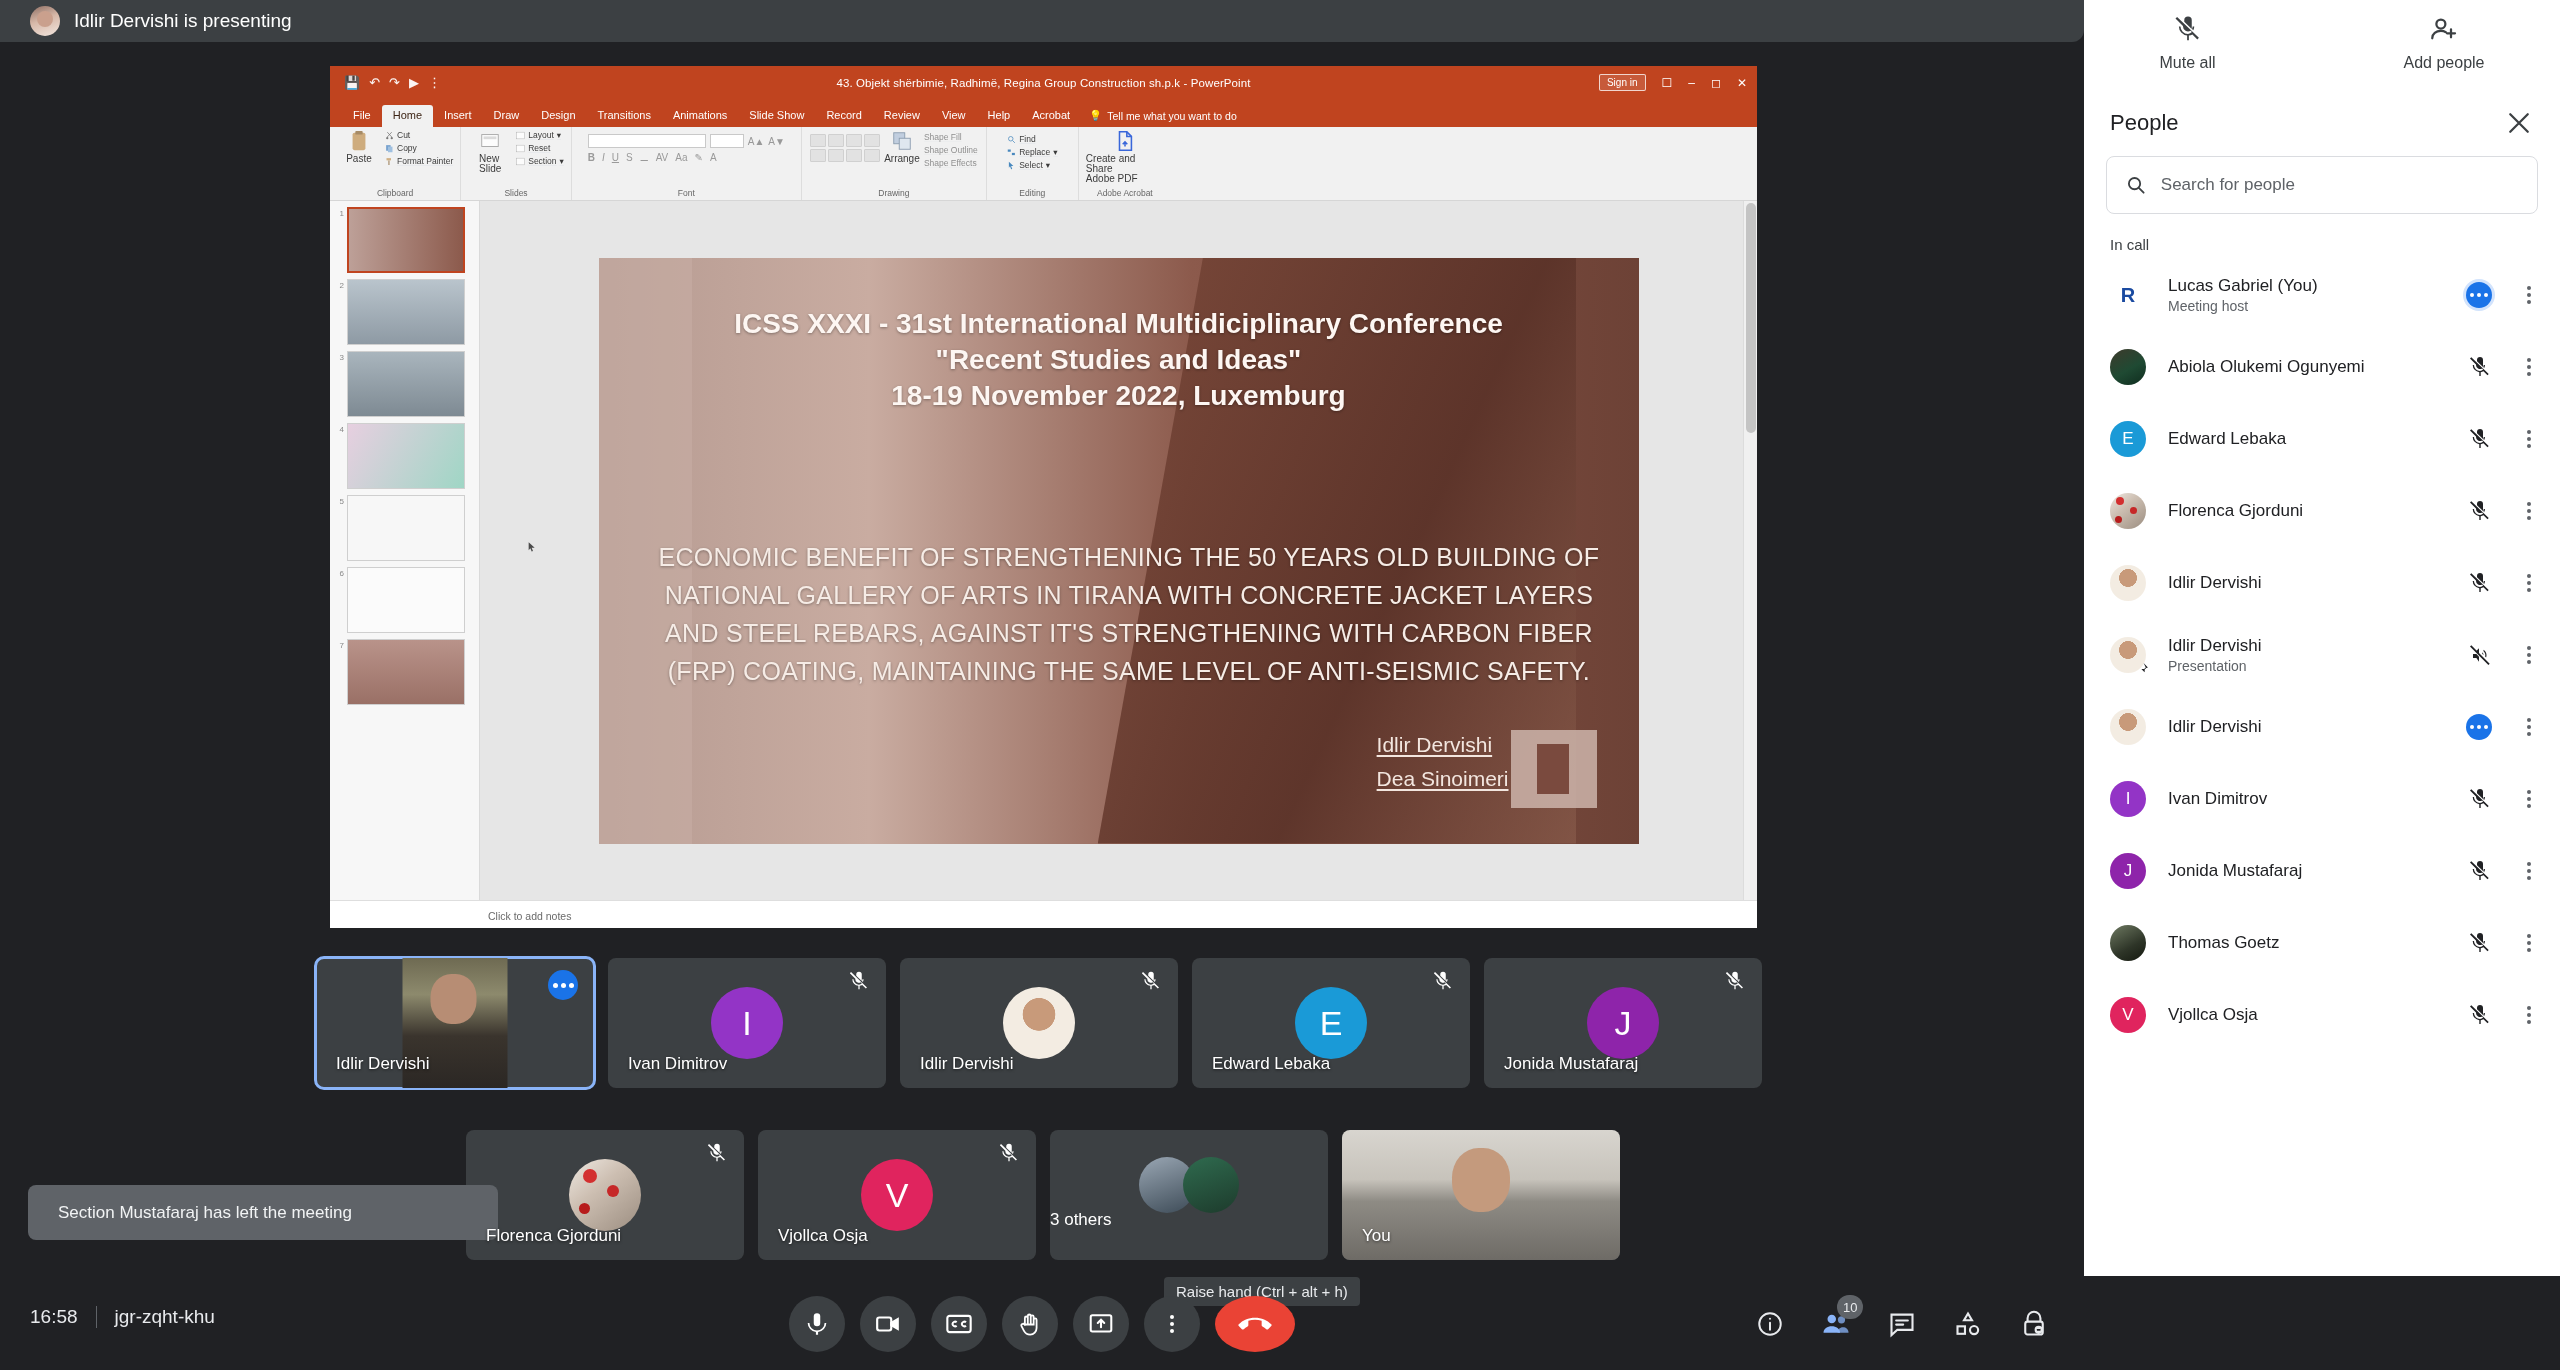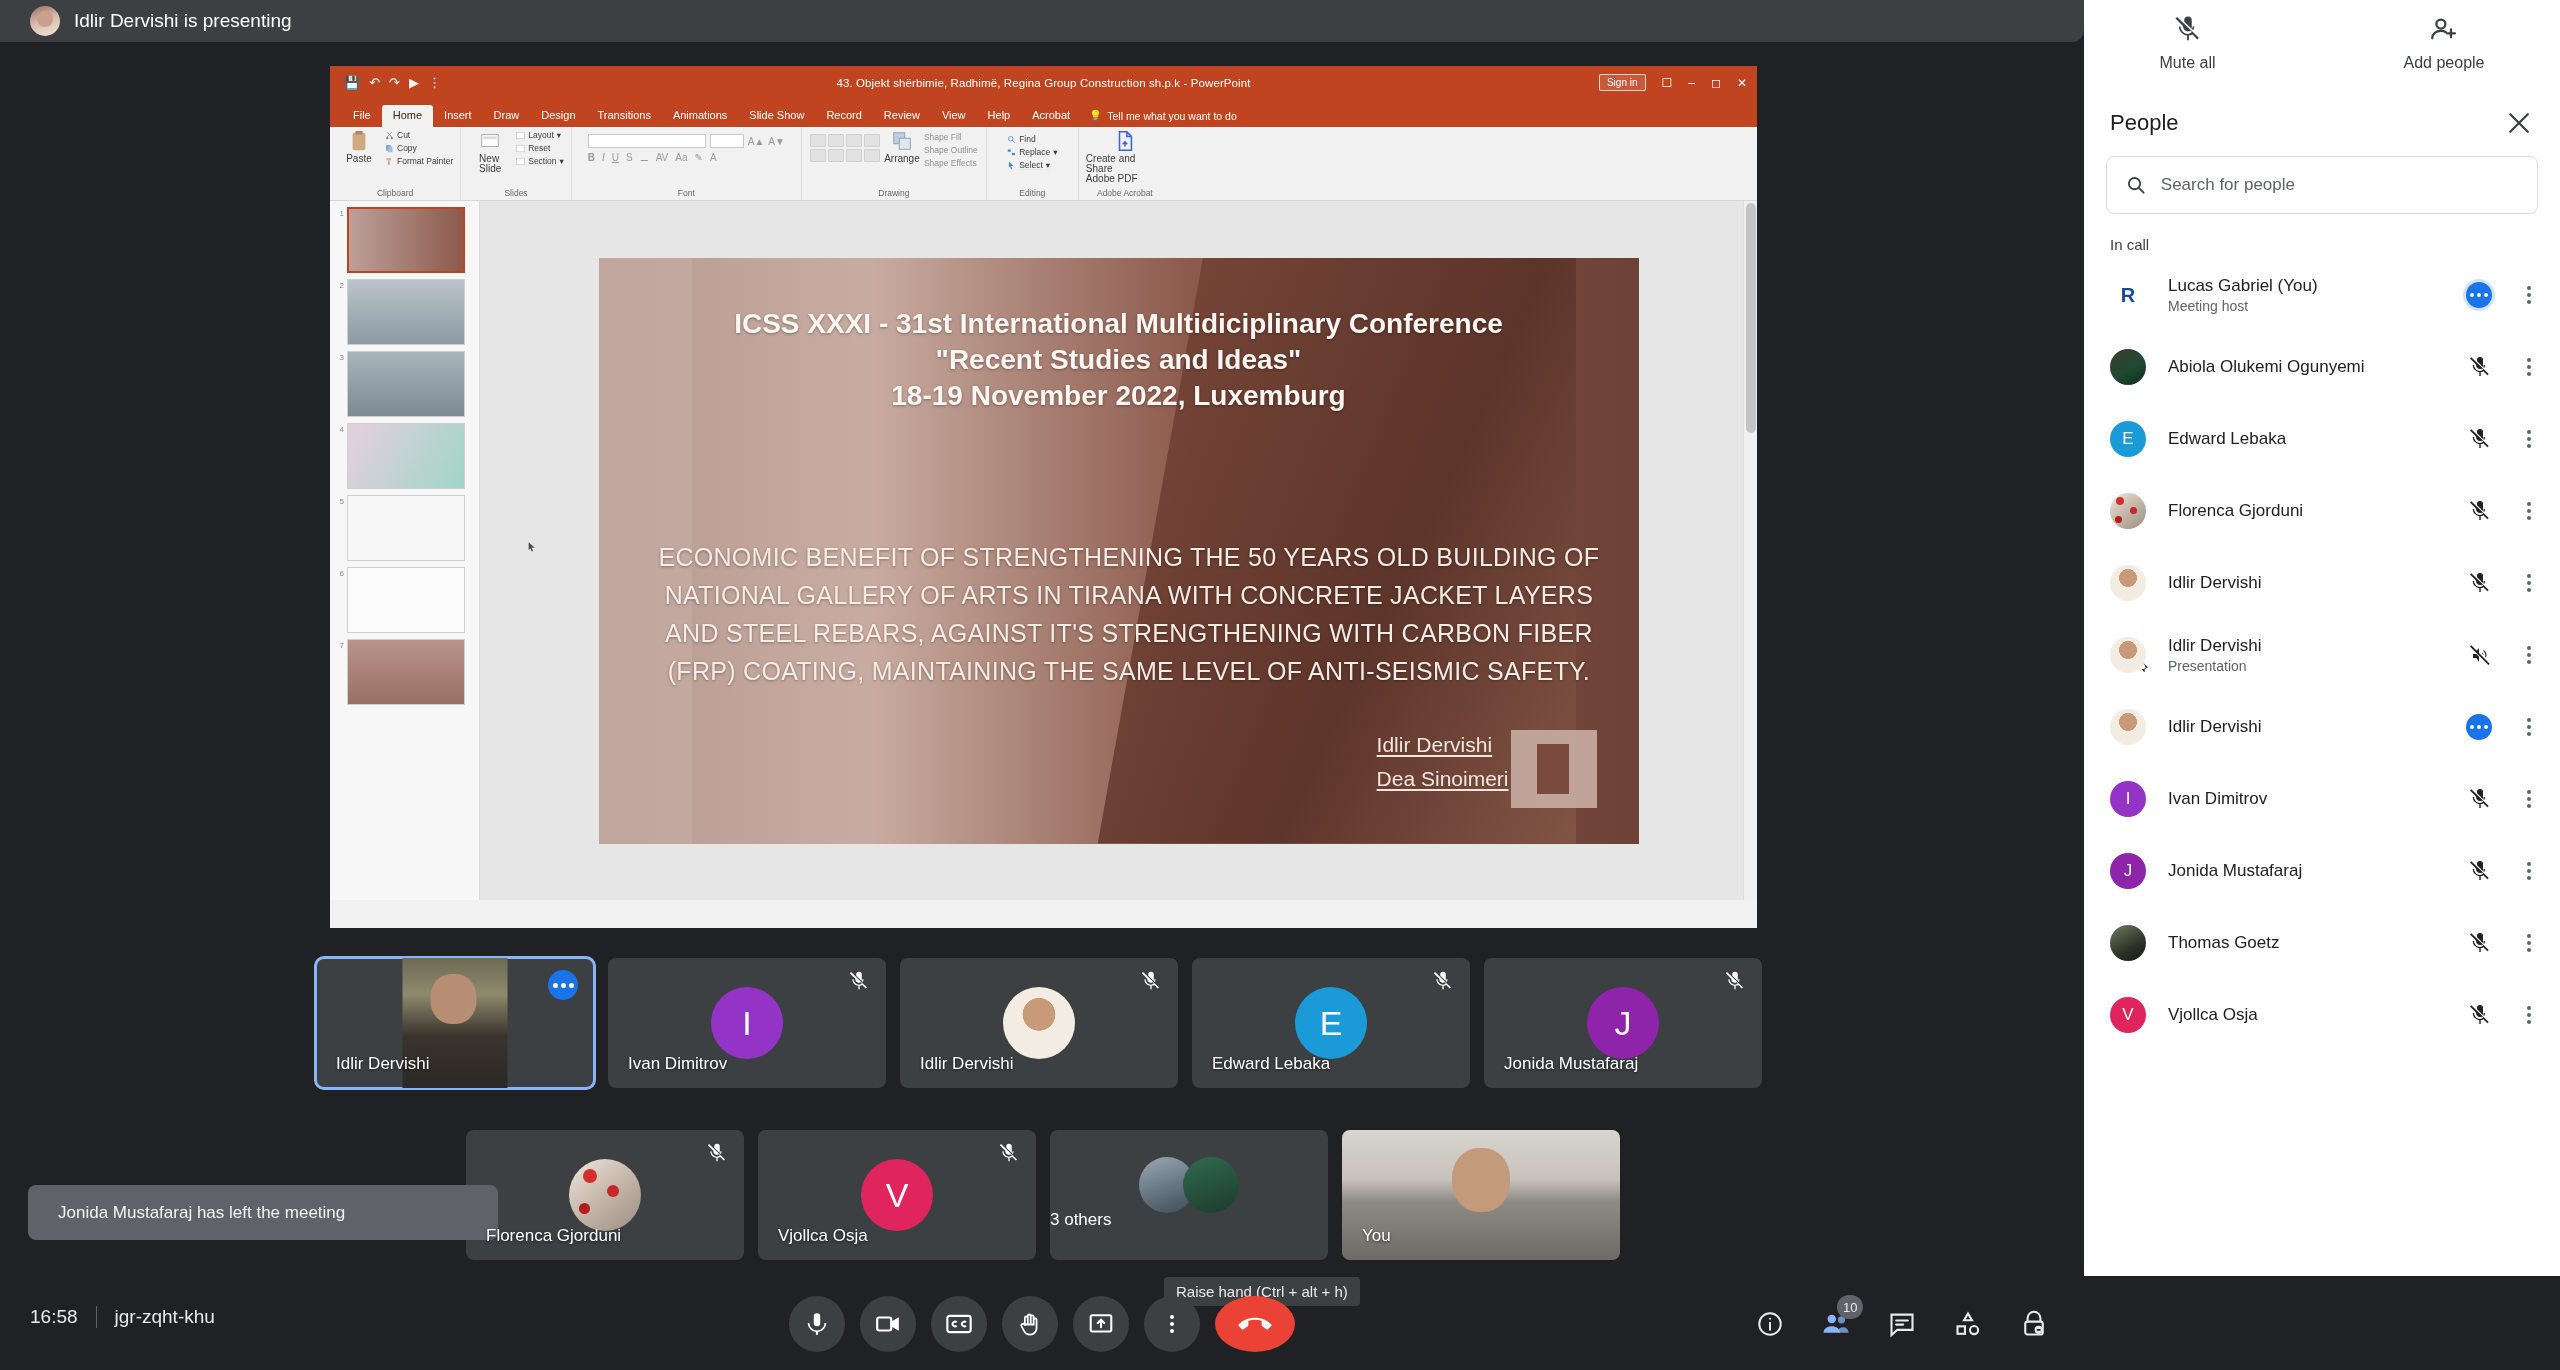--- a/index.html
+++ b/index.html
@@ -553,20 +553,23 @@
         </div>
         <svg class="ppt-cursor" viewBox="0 0 12 16">
             <path d="M1 1l9 8H5.5l2 5-2 .8-2-5L1 13z" fill="#4a4a4a"></path>
           </svg>
         <div class="ppt-scrollbar">
             <div class="thumbbar"></div>
           </div>
       </div>
     </div>
 
+    <div class="ppt-notes">
+      <span>Click to add notes</span>
+    </div>
 
   </div>
 
   <div id="tiles-row-1">
     <div class="tile active">
       <div class="tile-video">
           <div class="vid-idlir"></div>
         </div>
       <div class="speak-dot">
           <span></span>
@@ -641,21 +644,21 @@
     </div>
     <div class="tile">
       <div class="tile-video">
           <div class="vid-you"></div>
         </div>
       <div class="tile-name">You</div>
     </div>
   </div>
 
   <div id="toast">
-    <span>Jonida Mustafaraj has left the meeting</span>
+    <span>Section Mustafaraj has left the meeting</span>
   </div>
 
   <div id="raisehand-tooltip">Raise hand (Ctrl + alt + h)</div>
 
   <div id="bottom-bar">
     <div id="meeting-info">
       <span>16:58</span>
       <span class="divider"></span>
       <span>jgr-zqht-khu</span>
     </div>

